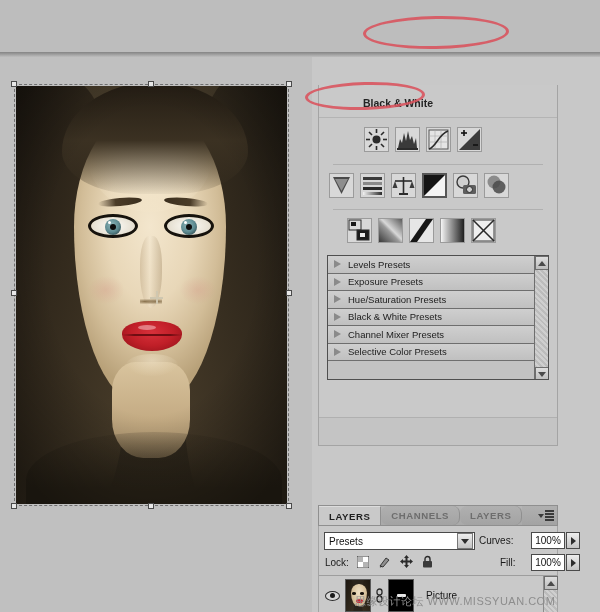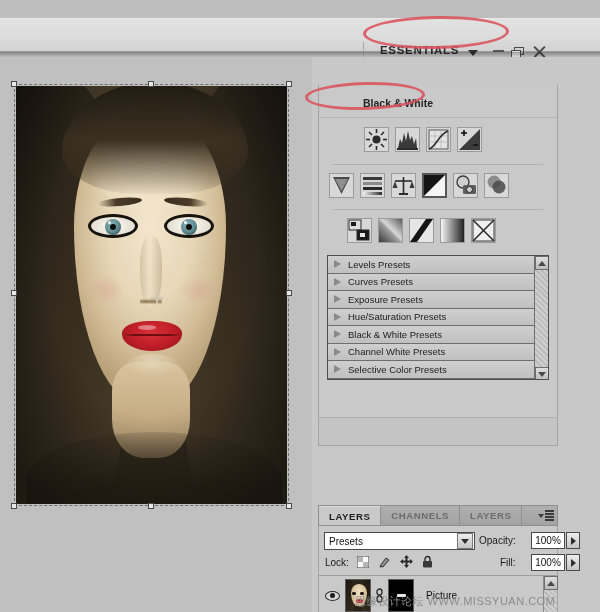--- a/index.html
+++ b/index.html
@@ -170,21 +170,21 @@
   .ptab {
     padding: 0 10px; display: flex; align-items: center;
     font-size: 9.6px; font-weight: bold; letter-spacing: 0.55px;
     color: #2d2d2d; border-right: 1px solid #8f8f8f;
     background: linear-gradient(to bottom, #b0b0b0, #a3a3a3);
   }
   .ptab.active {
     background: #c9c9c9; color: #1e1e1e;
     border-top: 1px solid #dcdcdc;
   }
-  .ptab.dim { color: #6d6d6d; }
+  .ptab.dim { color: #6d6d6d; border-radius: 7px; }
   .tab-filler { flex: 1; background: linear-gradient(to bottom, #b0b0b0, #a3a3a3); }
   .panel-menu {
     width: 22px; display: flex; align-items: center; justify-content: center;
     background: linear-gradient(to bottom, #b0b0b0, #a3a3a3); gap: 1px;
   }
   .pm-caret { width:0;height:0;border-left:3px solid transparent;border-right:3px solid transparent;border-top:4px solid #3a3a3a; }
   .pm-lines { width:9px; display:flex; flex-direction:column; gap:1.5px; }
   .pm-lines i { display:block; height:1.5px; background:#3a3a3a; }
 
   #adj-title {
@@ -324,31 +324,20 @@
     font-size: 11px; font-weight: normal; color: #8d8d8d;
     letter-spacing: 0.5px; white-space: nowrap;
   }
   #watermark .cn { color:#909090; }
 </style>
 </head>
 <body>
 
 <div id="root">
 
-  <div id="topbar">
-    <div id="ws-divider"></div>
-    <div id="ws-label">ESSENTIALS</div>
-    <div id="ws-caret"></div>
-    <div class="wbtn" id="wb-min"></div>
-    <div class="wbtn" id="wb-res">
-      <span class="r1"></span>
-        <span class="r2"></span>
-    </div>
-    <div class="wbtn" id="wb-close"></div>
-  </div>
   <div id="topbar-shadow"></div>
 
   <div id="canvas-area">
     <div id="photo-wrap">
       <div id="photo">
         <div class="ph" id="bg-dark"></div>
         <div class="ph" id="hair-left"></div>
         <div class="ph" id="hair-right"></div>
         <div class="ph" id="face"></div>
         <div class="ph" id="forehead"></div>
@@ -567,37 +556,33 @@
       </div>
 
       <div id="preset-box">
         <div id="preset-rows">
             <div class="preset-row">
               <span class="ptri"></span>
               <span>Levels Presets</span>
             </div>
             <div class="preset-row">
               <span class="ptri"></span>
-              <span>Curves Presets</span>
-            </div>
-            <div class="preset-row">
-              <span class="ptri"></span>
               <span>Exposure Presets</span>
             </div>
             <div class="preset-row">
               <span class="ptri"></span>
               <span>Hue/Saturation Presets</span>
             </div>
             <div class="preset-row">
               <span class="ptri"></span>
               <span>Black &amp; White Presets</span>
             </div>
             <div class="preset-row">
               <span class="ptri"></span>
-              <span>Channel White Presets</span>
+              <span>Channel Mixer Presets</span>
             </div>
             <div class="preset-row">
               <span class="ptri"></span>
               <span>Selective Color Presets</span>
             </div>
           </div>
         <div id="preset-scroll">
           <div class="sb-btn sb-up">
               <span class="sb-tri-u"></span>
             </div>
@@ -636,21 +621,21 @@
       </div>
     </div>
 
     <div id="lay-panel">
       <div id="blend-select">
         <span id="blend-label">Presets</span>
         <span id="blend-arrow">
             <span class="dn-tri"></span>
           </span>
       </div>
-      <div id="op-label">Opacity:</div>
+      <div id="op-label">Curves:</div>
       <div id="op-field">100%</div>
       <div id="op-arrow">
           <span class="rt-tri"></span>
         </div>
 
       <div id="lock-label">Lock:</div>
       <div id="lock-icons">
         <span>
           <svg width="12" height="12" viewBox="0 0 12 12">
             <rect width="12" height="12" fill="#fff" stroke="#2b2b2b"></rect>

